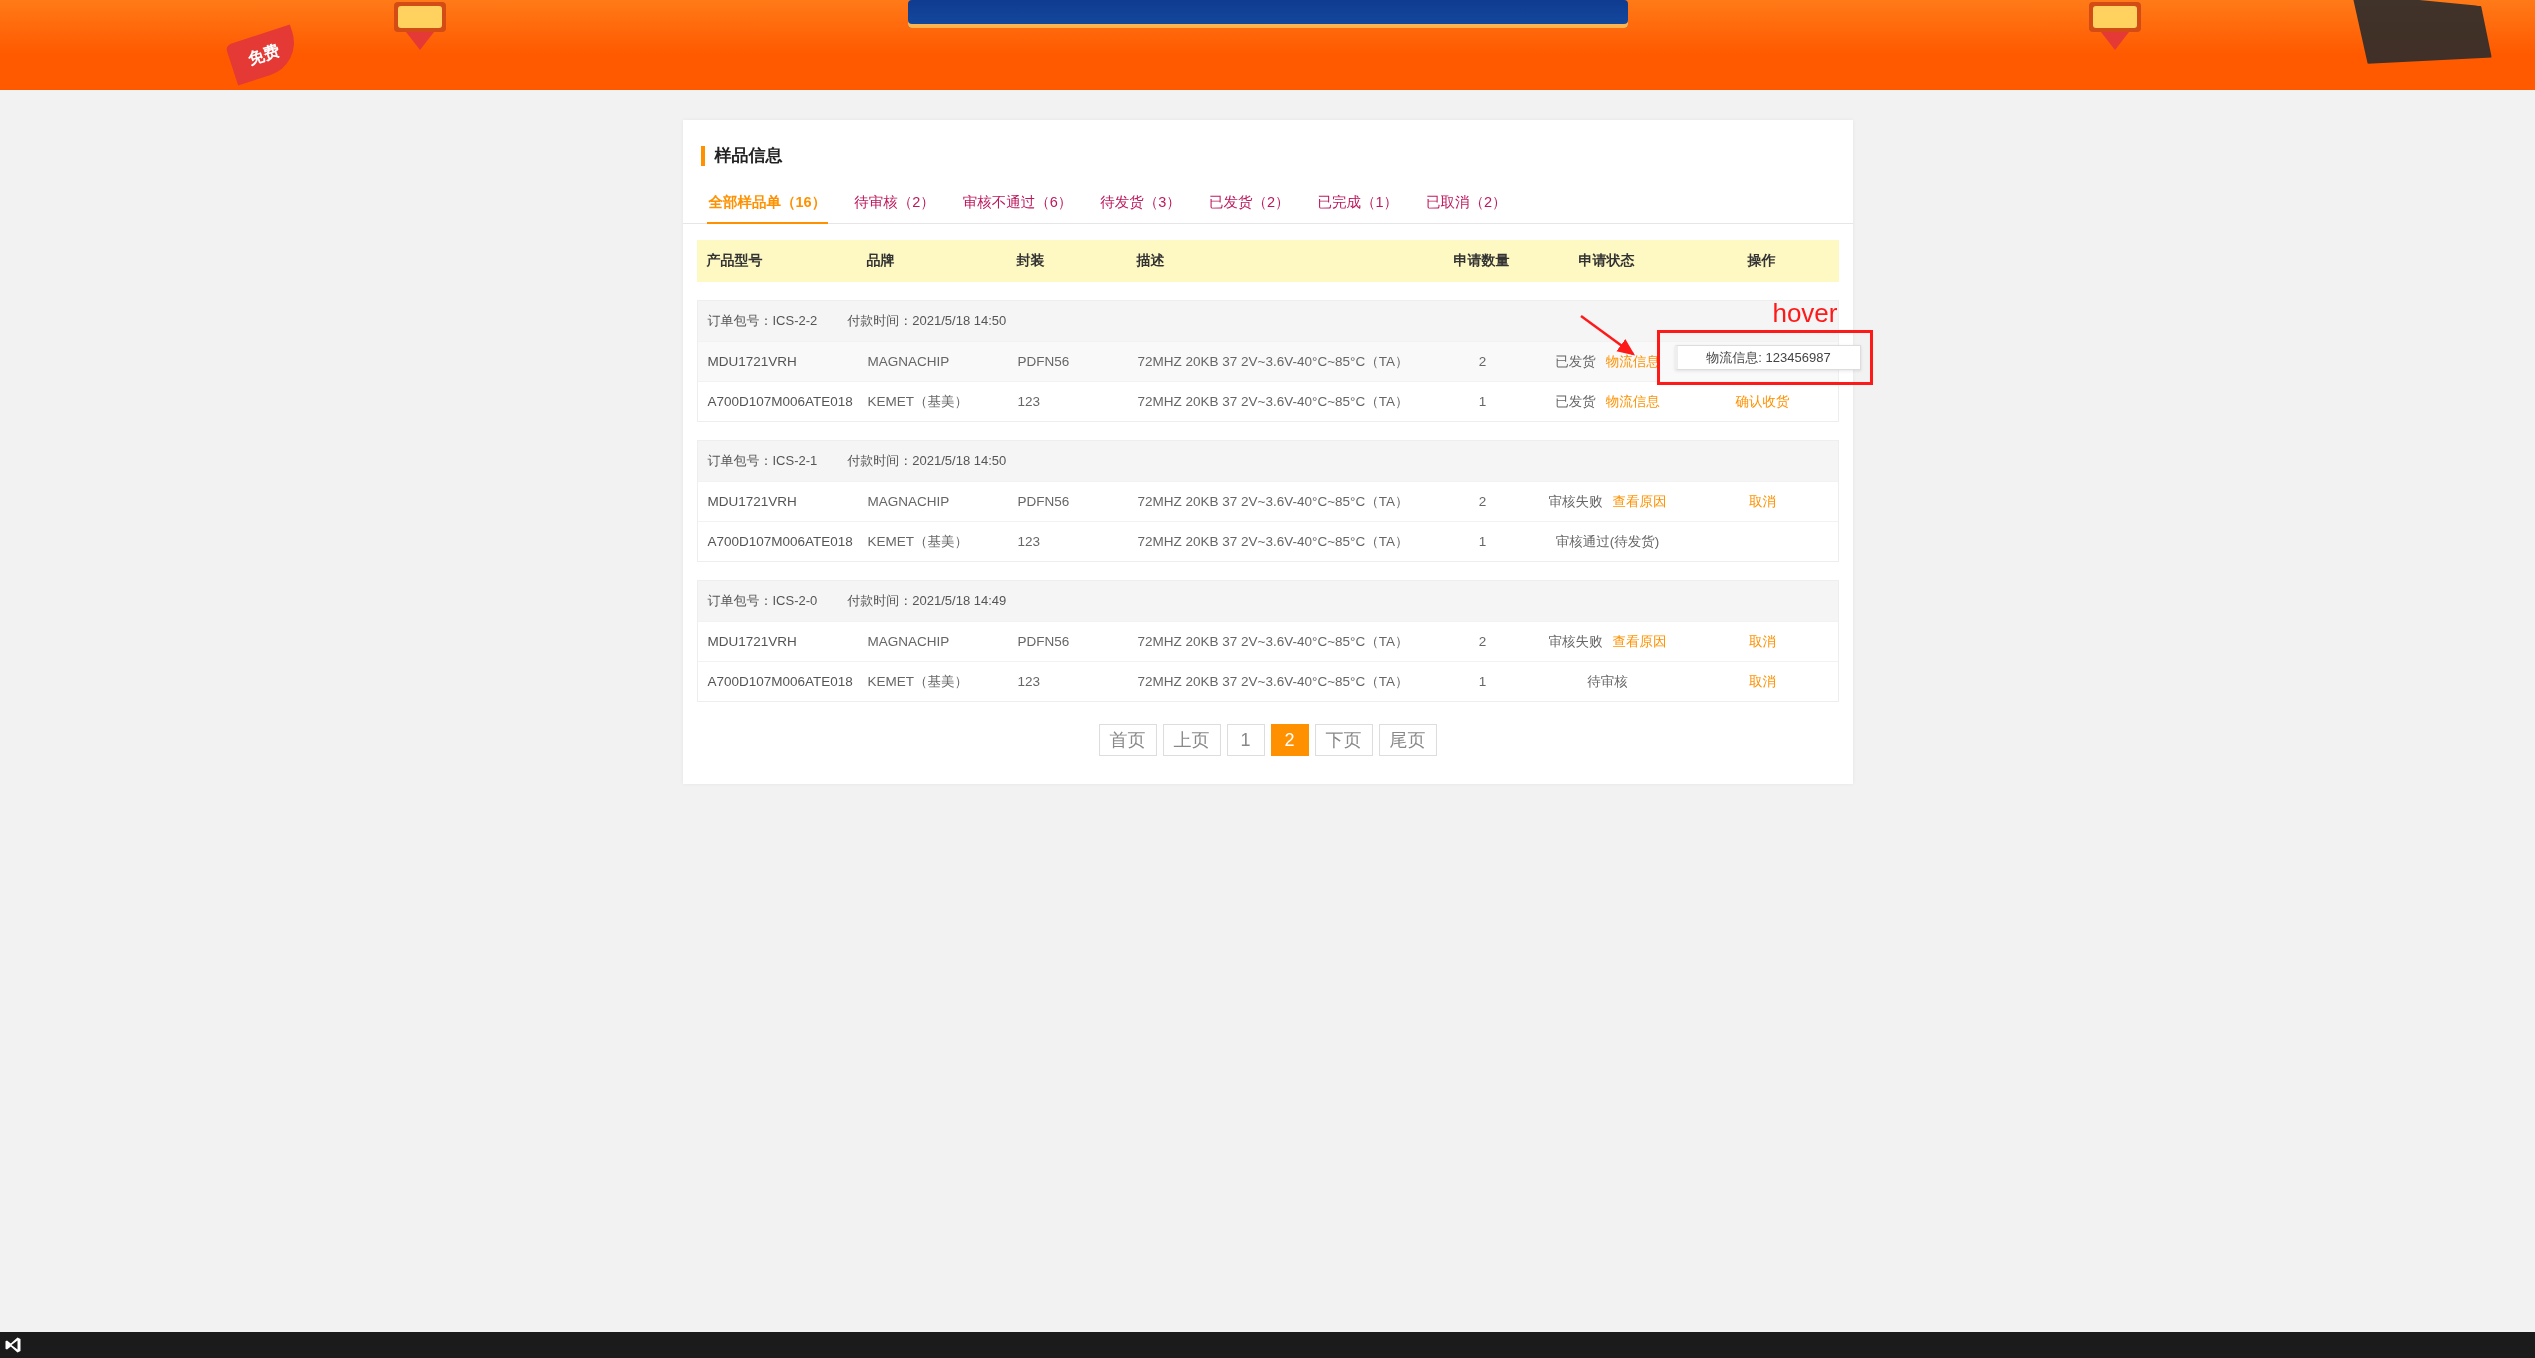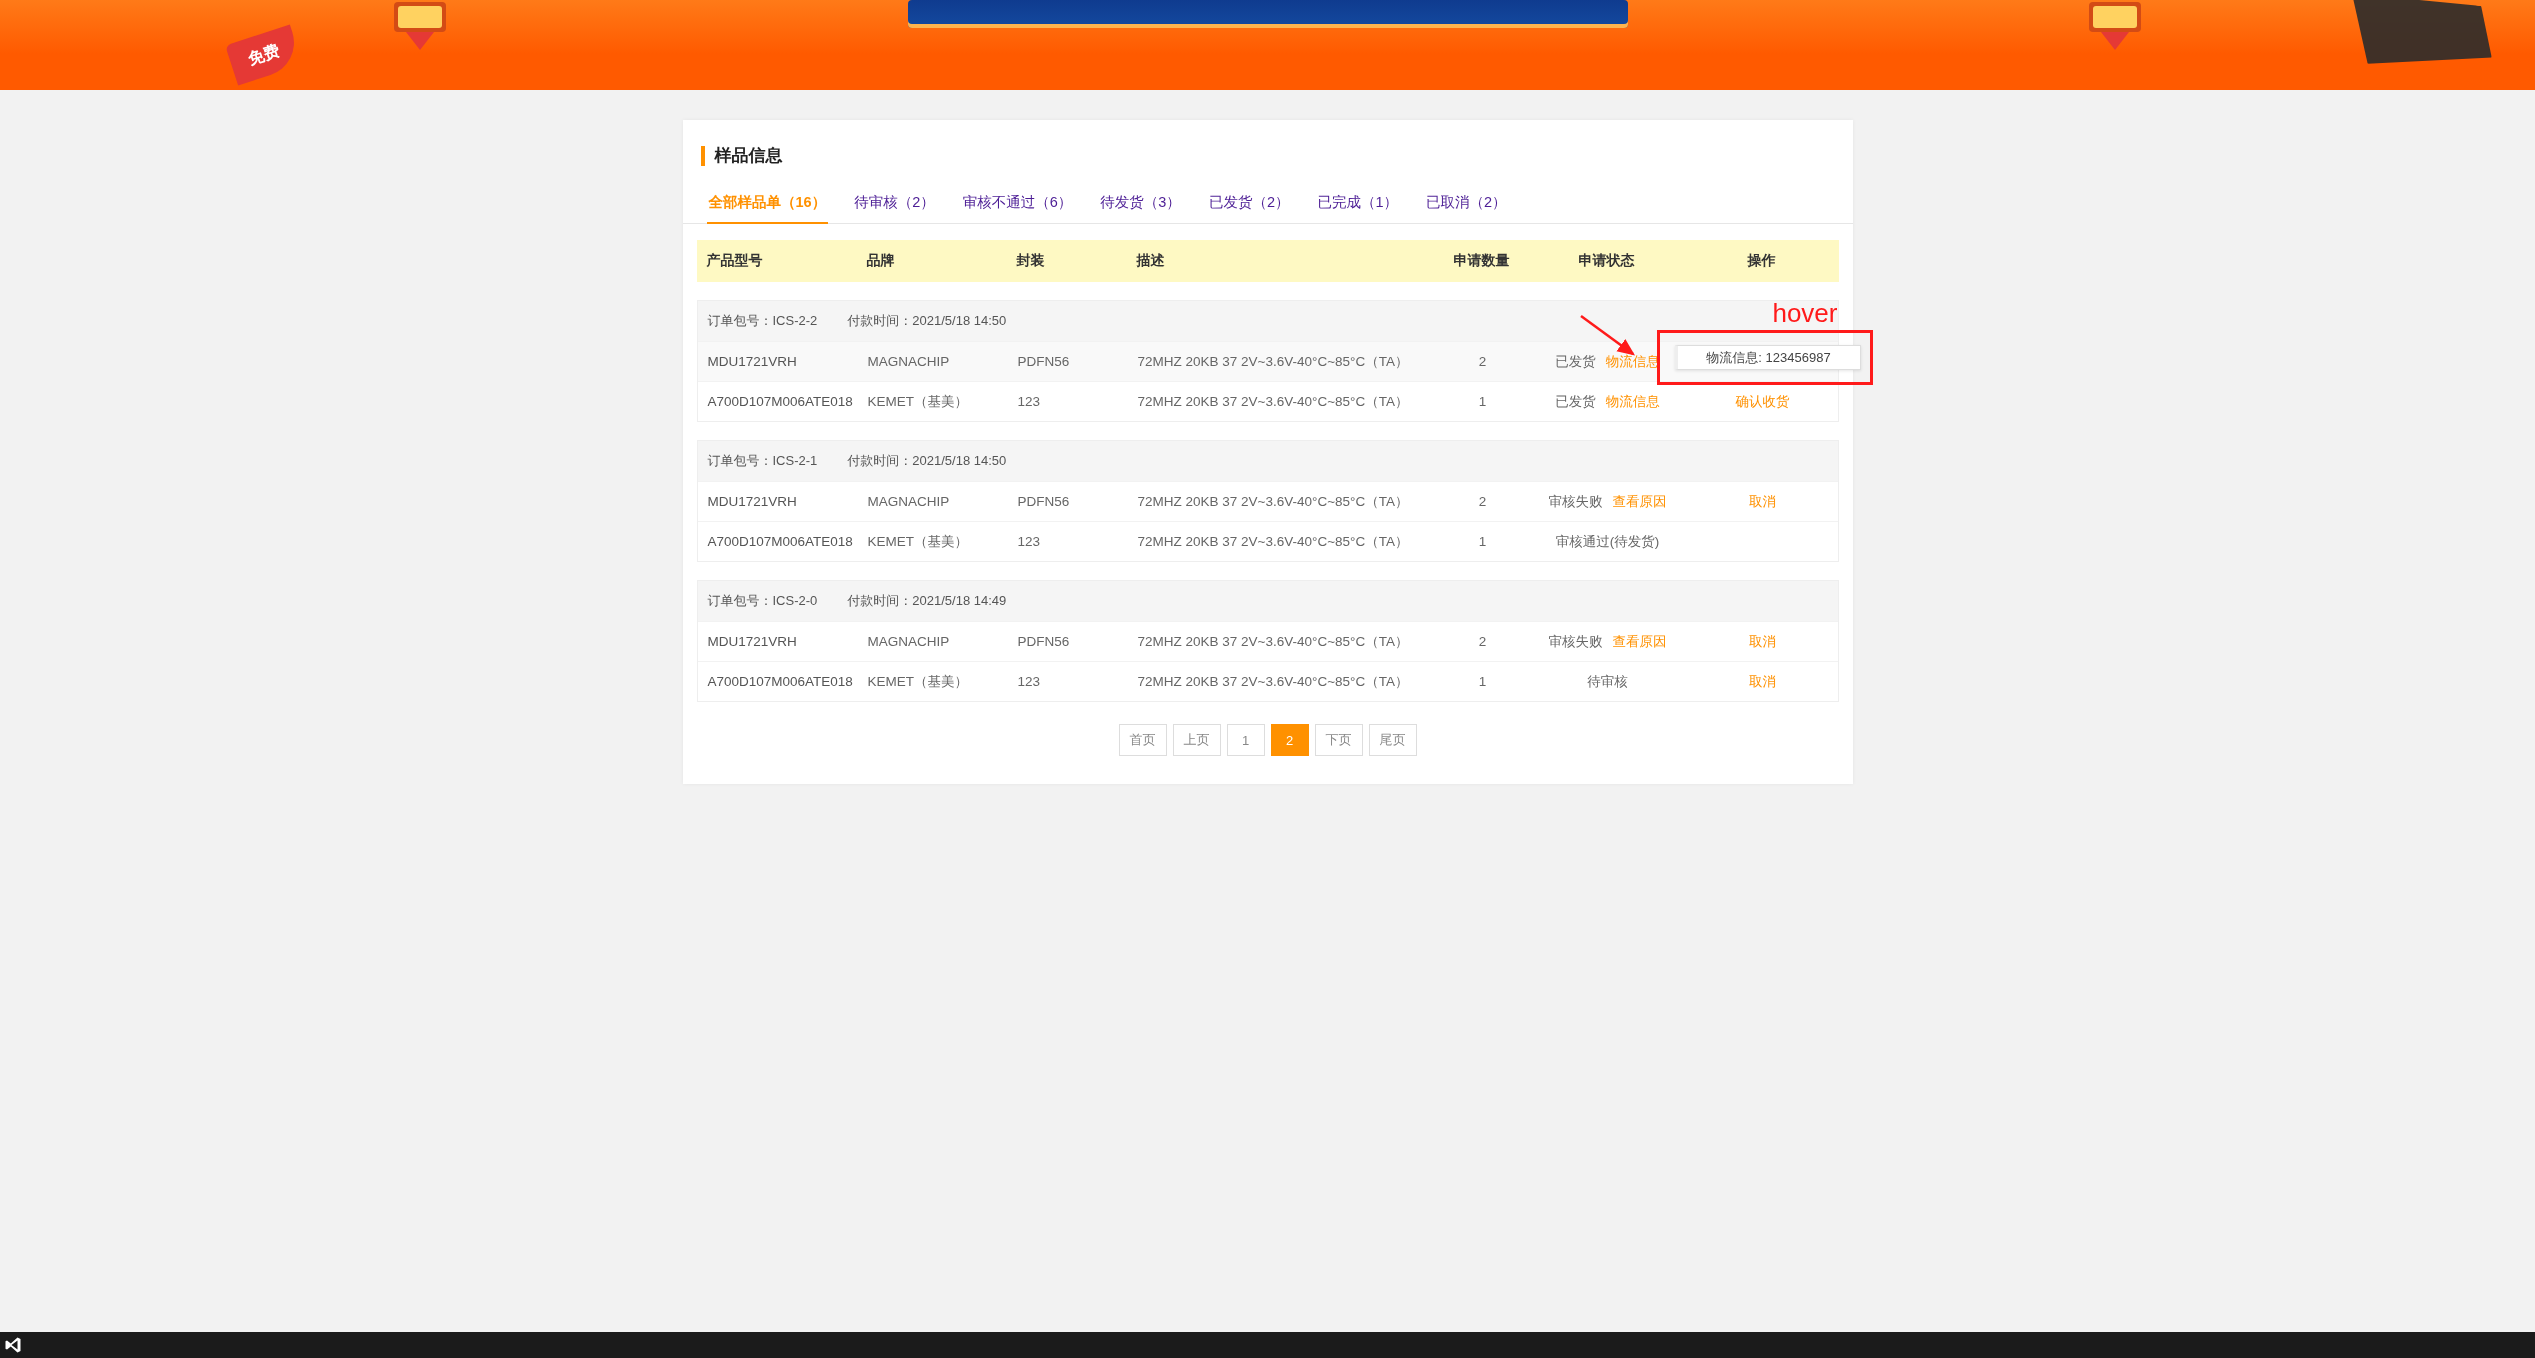--- a/index.html
+++ b/index.html
@@ -68,21 +68,21 @@
   }
 
   
   .tabs {
     display:flex; gap: 24px;
     padding: 6px 18px 0 24px;
     border-bottom: 1px solid #e6e6e6;
   }
   .tab {
     padding: 10px 2px;
-    color:#4c1d95; cursor:pointer; font-size:14.5px;
+    color:#be185d; cursor:pointer; font-size:14.5px;
     border-bottom: 2px solid transparent;
     margin-bottom:-1px;
   }
   .tab.active {
     color:#ff9100; font-weight:600;
     border-bottom-color:#ff9100;
   }
 
   
   .thead {
@@ -152,21 +152,21 @@
   
   .pager {
     display:flex; justify-content:center; gap:6px;
     margin-top:22px;
   }
   .pager a {
     min-width:38px; height:32px;
     border:1px solid #ddd;
     display:flex; align-items:center; justify-content:center;
     color:#888; background:#fff; cursor:pointer;
-    font-size:13px; padding:0 10px;
+    font-size:18px; padding:0 10px;
   }
   .pager a.active {
     background:#ff9100; border-color:#ff9100; color:#fff;
   }
 
   
   .taskbar {
     position:fixed; left:0; right:0; bottom:0;
     height:26px; background:#1b1b1b;
   }

